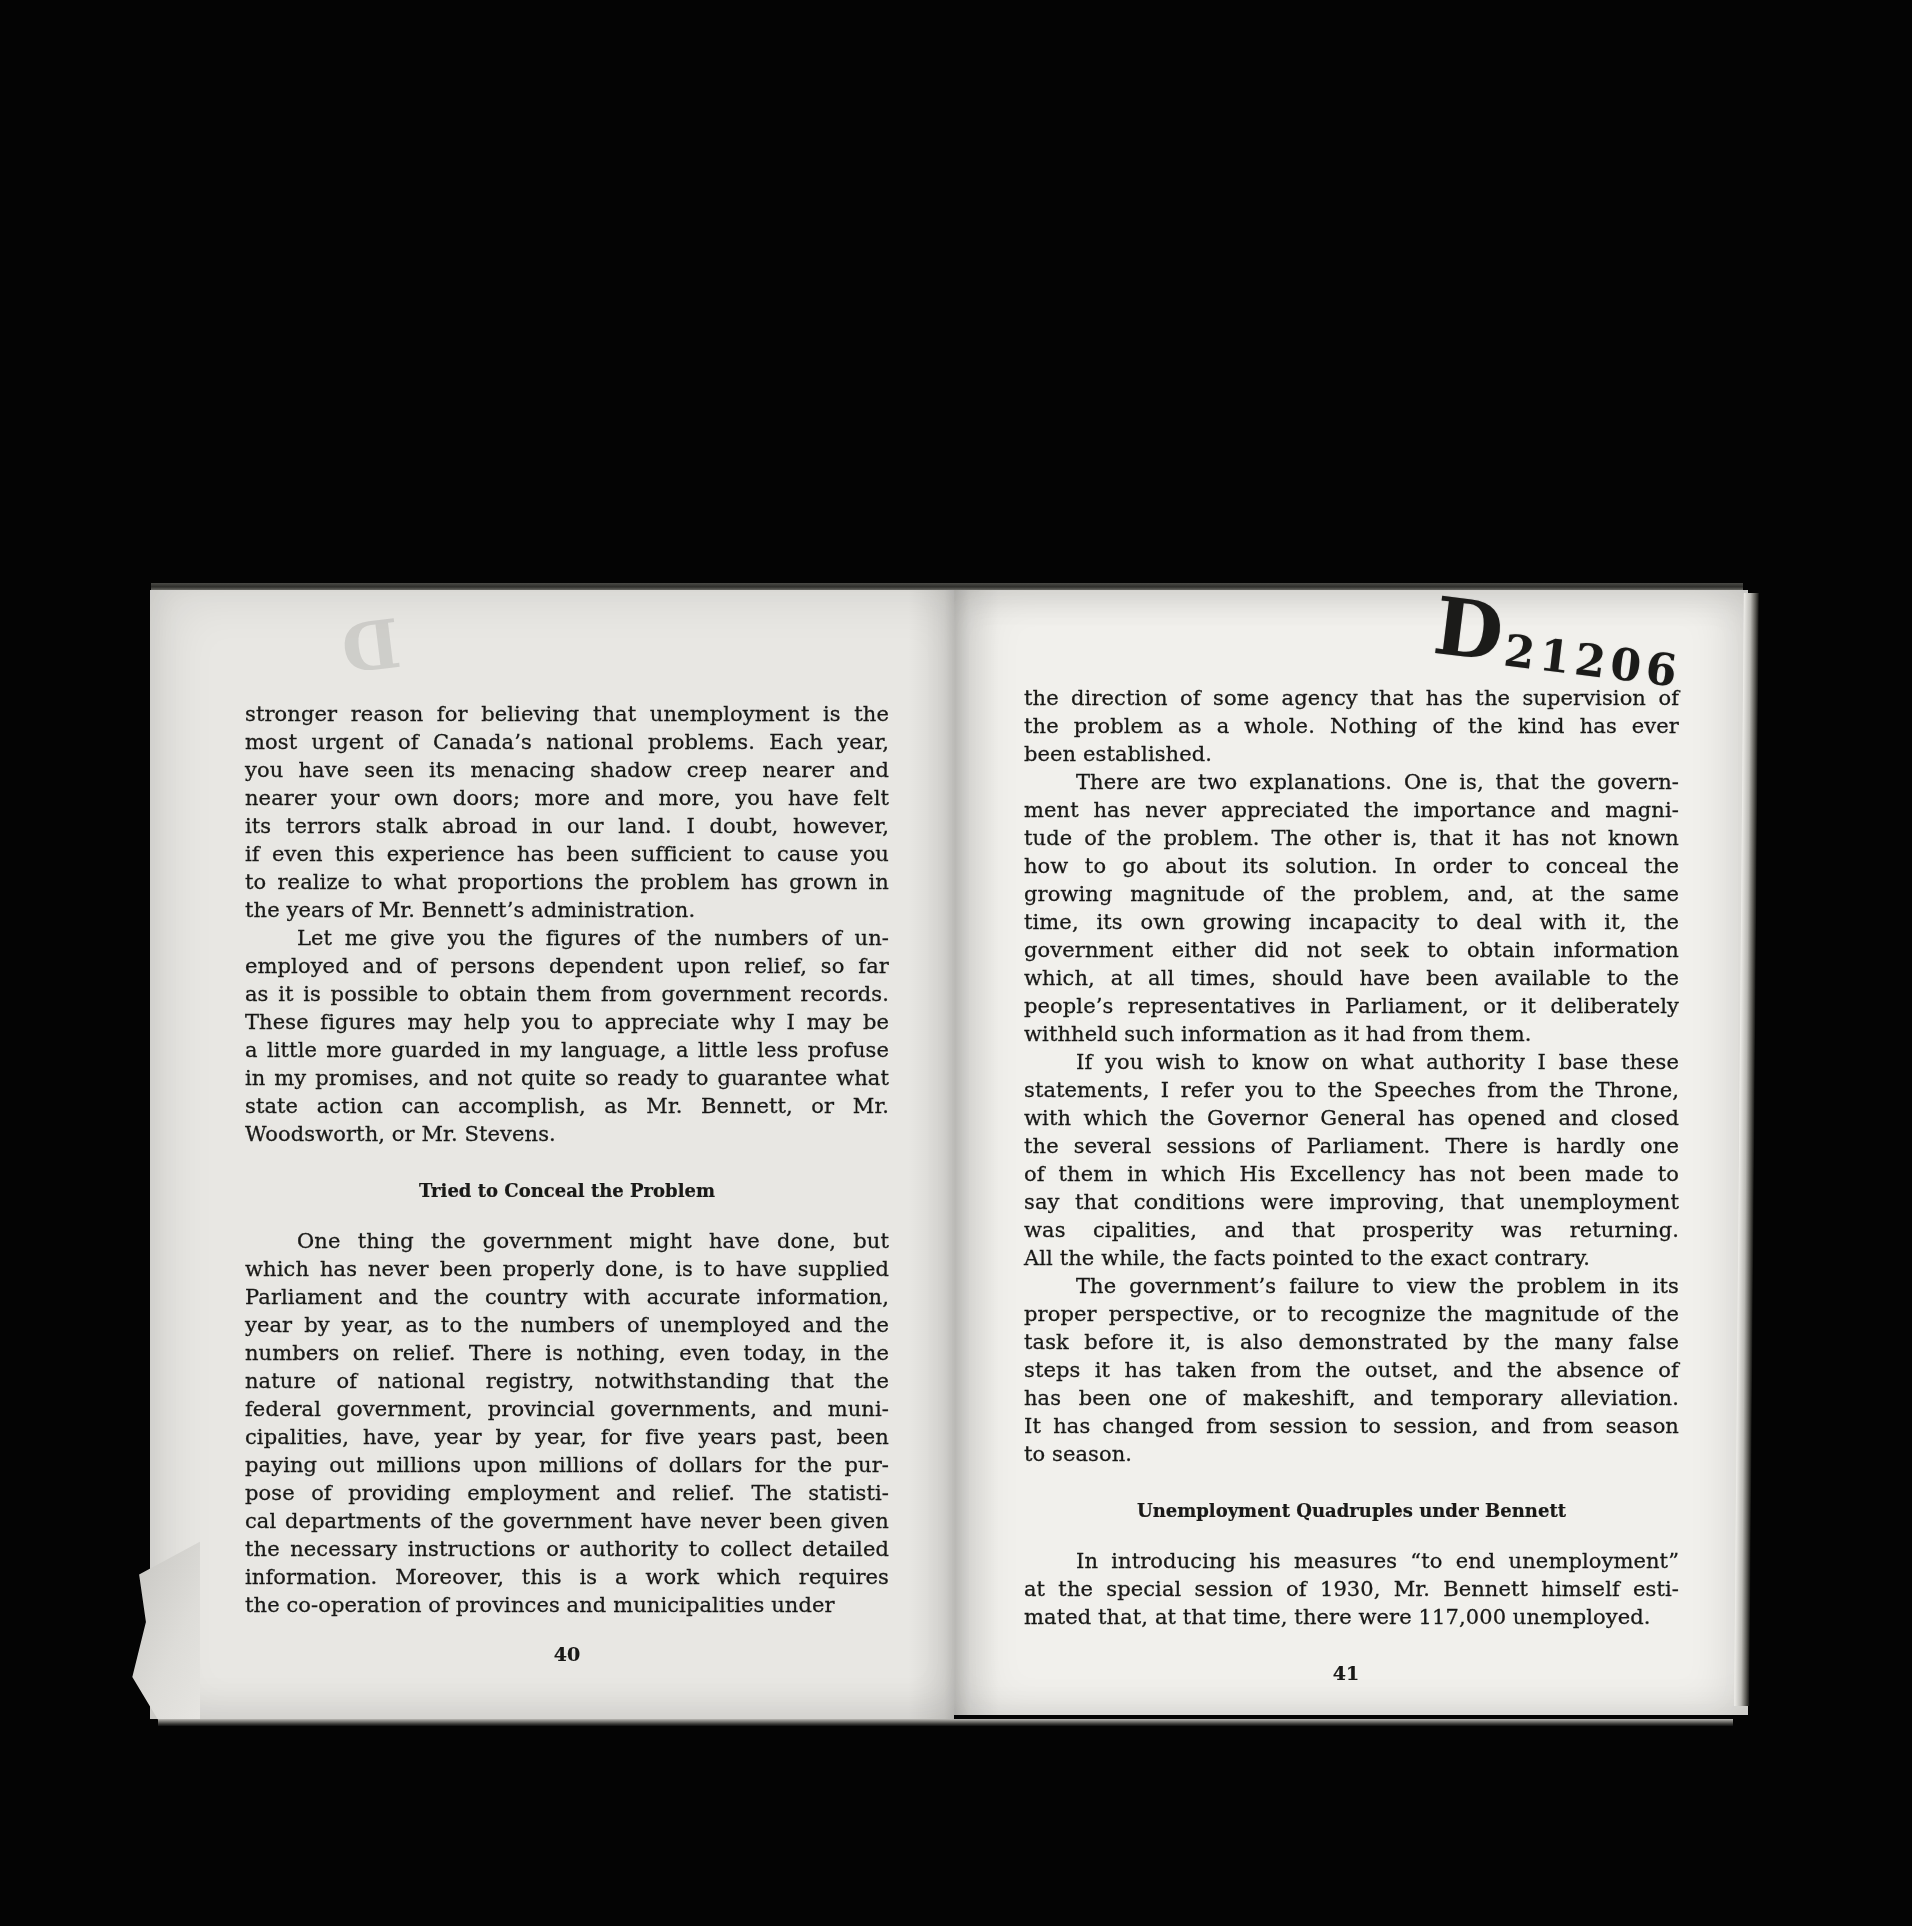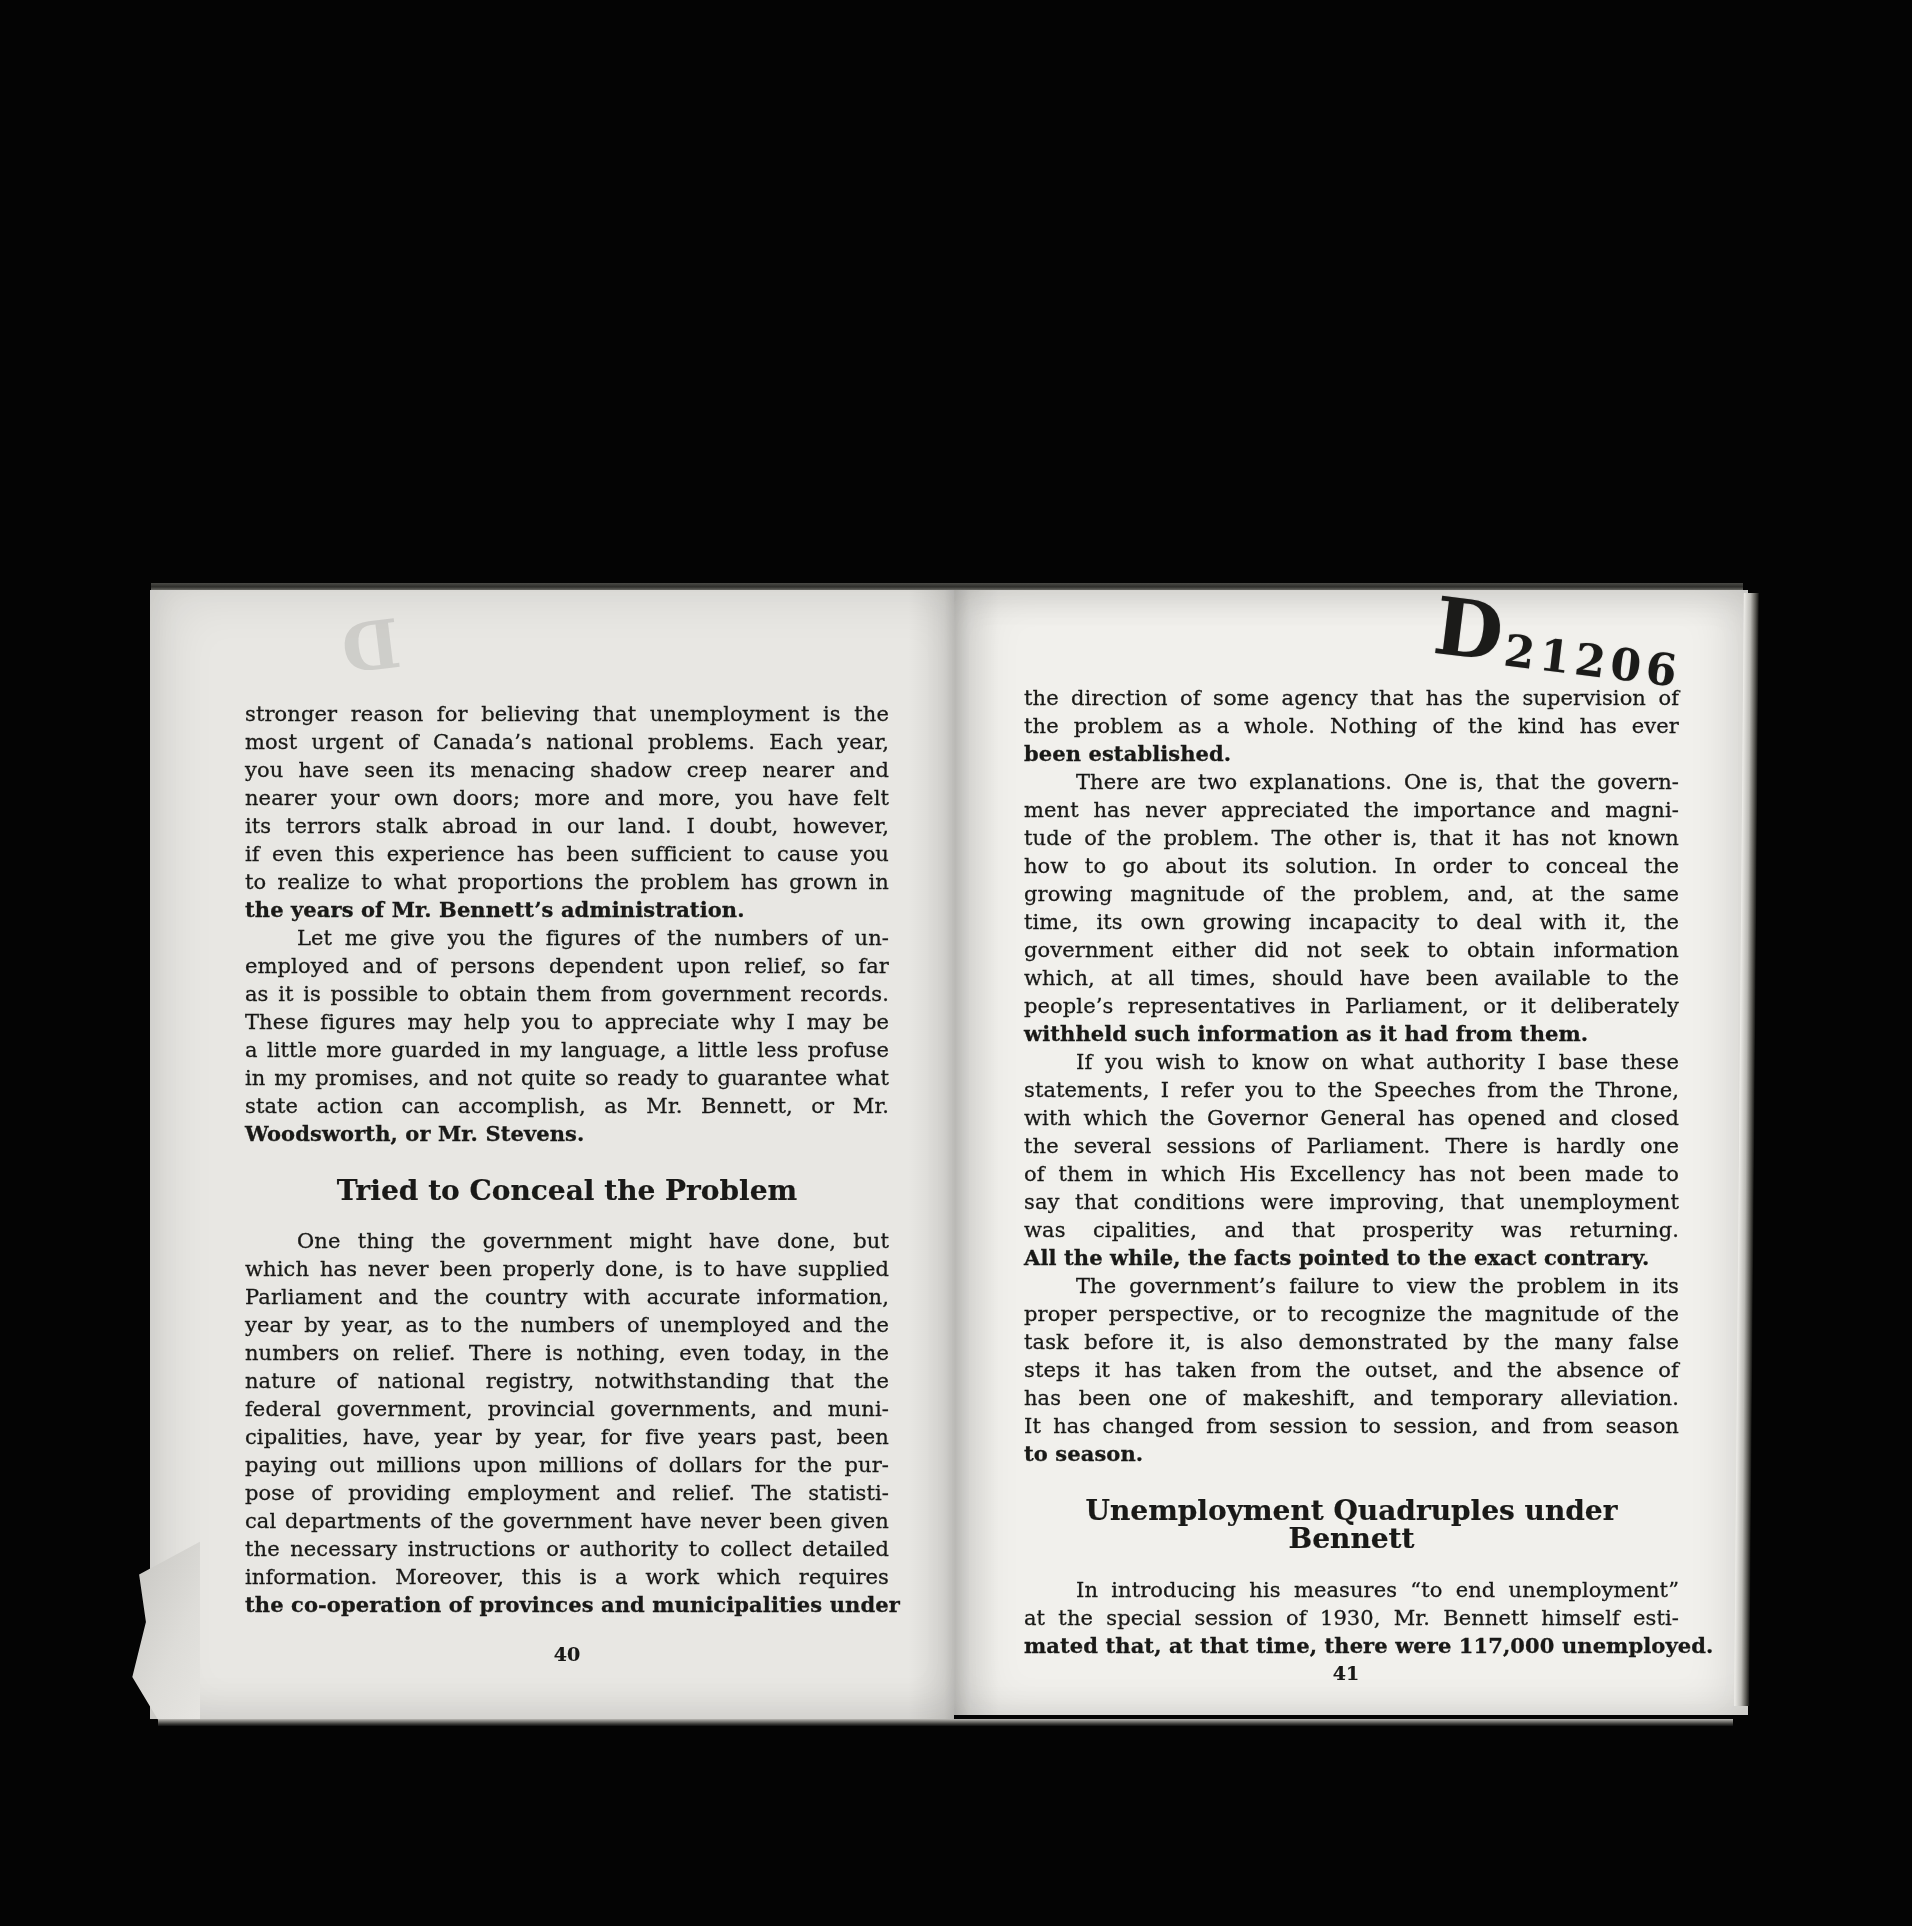--- a/index.html
+++ b/index.html
@@ -57,23 +57,23 @@
   .left-text  { left: 95px; top: 110px; width: 644px; }
   .right-text { left: 70px; top: 94px; width: 655px; }
   .line {
     font-size: 21px; line-height: 28px;
     text-align: justify; text-align-last: justify;
     white-space: nowrap;
     -webkit-text-stroke: 0.3px #1b1b18;
     letter-spacing: 0.1px;
   }
   .line.first { text-indent: 52px; }
-  .line.last  { text-align-last: left; font-weight: bold; }
+  .line.last  { text-align-last: left; }
   .heading {
-    font-size: 28px; line-height: 28.5px; font-weight: 700;
+    font-size: 18px; line-height: 28.5px; font-weight: 700;
     text-align: center; text-align-last: center;
     margin: 28.5px 0 22px 0;
     -webkit-text-stroke: 0.2px #151513;
   }
   .page-number {
     position: absolute; width: 644px; text-align: center; text-align-last: center;
     font-size: 19px; font-weight: 700; color: #181816;
     -webkit-text-stroke: 0.2px #161614;
   }
   .left-page .page-number  { left: 95px; top: 1053px; }

